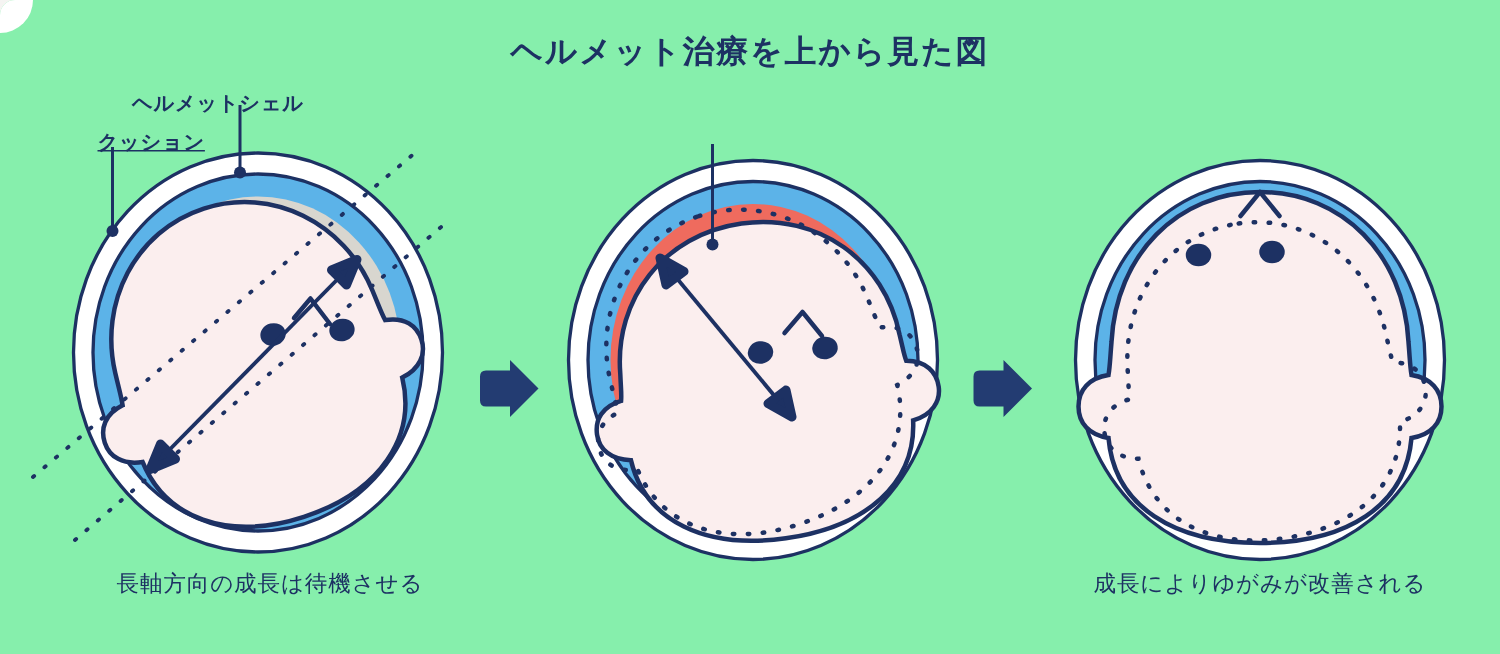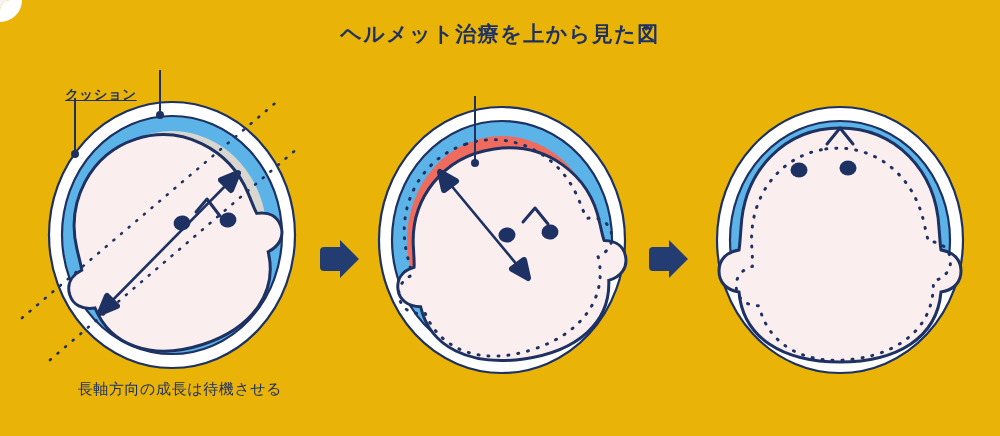--- a/index.html
+++ b/index.html
@@ -12,21 +12,21 @@
     height: 436px;
     background: #f5f4f2;
     font-family: "DejaVu Sans", "Liberation Sans", sans-serif;
     overflow: hidden;
     position: relative;
   }
   #page {
     position: relative;
     width: 1000px;
     height: 436px;
-    background: #eab308;
+    background: #86efac;
     border-radius: 10px 0 0 0;
     overflow: hidden;
   }
   #corner-fold {
     position: absolute;
     left: 0; top: 0;
     width: 22px; height: 22px;
     background: #ffffff;
     border-bottom-right-radius: 22px;
     pointer-events: none;
@@ -89,20 +89,21 @@
 <body>
 
 <div id="page">
 
   <div id="corner-fold"></div>
 
   <div class="title">ヘルメット治療を上から見た図</div>
 
   <div class="panel" id="panel-1">
 
+    <div class="callout" id="callout-shell">ヘルメットシェル</div>
     <div class="callout" id="callout-cushion">クッション</div>
 
     <svg class="svg-stage" width="300" height="345" viewBox="0 0 300 345">
 
       <ellipse cx="142" cy="175" rx="123" ry="133" fill="#ffffff" stroke="#1d3163" stroke-width="2.2"></ellipse>
 
       <ellipse cx="142" cy="175" rx="110" ry="119" fill="#5cb3e8" stroke="#1d3163" stroke-width="2.2"></ellipse>
 
       <ellipse cx="142" cy="175" rx="95" ry="104" fill="#d8d6cf" stroke="none"></ellipse>
 
@@ -247,15 +248,16 @@
                  C 258 224 251 232 238 234
                  C 234 276 199 300 150 300
                  C 101 300 66 276 62 234
                  C 49 232 42 224 42 214
                  C 42 204 48 196 61 194
                  C 62 190 62 186 63 176
                  C 66 126 102 88 150 88 Z" fill="none" stroke="#1d3163" stroke-width="3" stroke-linecap="round" stroke-dasharray="1 9"></path>
       </g>
     </svg>
 
+    <div class="panel-caption">成長によりゆがみが改善される</div>
   </div>
 
 </div>
 
 </body></html>

